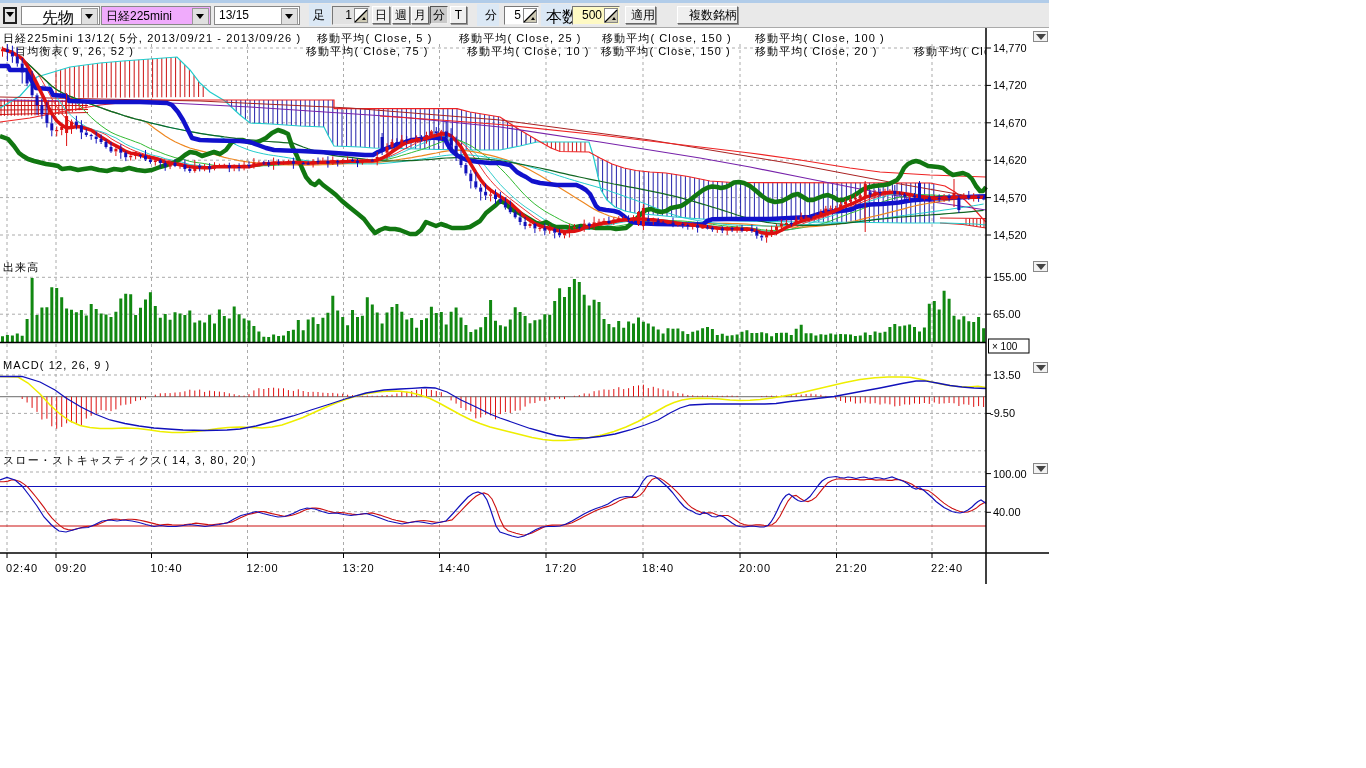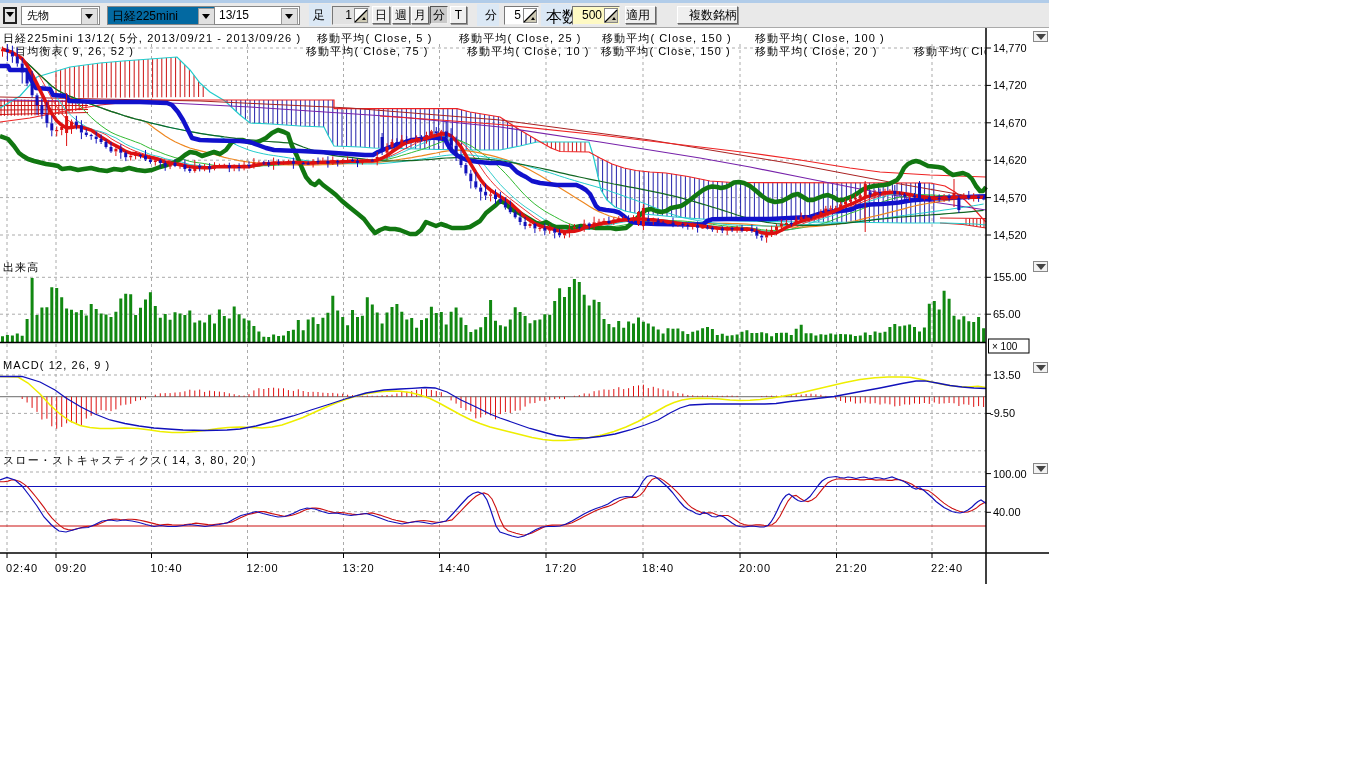--- a/index.html
+++ b/index.html
@@ -5,26 +5,26 @@
 </style></head><body>
 <div style="position:absolute;left:0;top:0;width:1049px;height:27px;background:#e9e9e9;border-bottom:1px solid #aaa">
     <div style="position:absolute;left:0;top:0;width:1049px;height:3px;background:#b1cce9"></div>
     <div style="position:absolute;left:309px;top:4px;width:22px;height:22px;background:#dbe8f5"></div>
     <div style="position:absolute;left:477px;top:4px;width:22px;height:22px;background:#dbe8f5"></div>
     <div style="position:absolute;left:541px;top:4px;width:30px;height:22px;background:#dbe8f5"></div>
     <div style="position:absolute;left:3px;top:7px;width:14px;height:17px;background:#e4e4e4;border:2px solid #222;box-sizing:border-box">
       <div style="position:absolute;left:1px;top:3px;width:0;height:0;border-left:4px solid transparent;border-right:4px solid transparent;border-top:5px solid #000"></div>
     </div>
     <div style="position:absolute;left:21px;top:6px;width:79px;height:19px;background:#fff;border:1px solid #888;box-sizing:border-box">
-      <div style="position:absolute;left:5px;top:1px;font-size:11px;white-space:nowrap">先物</div>
+      <div style="position:absolute;left:20px;top:1px;font-size:16px;white-space:nowrap">先物</div>
       <div style="position:absolute;right:1px;top:1px;width:15px;height:15px;background:#e0e0e0;border:1px solid #999">
         <div style="position:absolute;left:3px;top:5px;width:0;height:0;border-left:4px solid transparent;border-right:4px solid transparent;border-top:5px solid #000"></div>
       </div>
     </div>
-    <div style="position:absolute;left:107px;top:6px;width:110px;height:19px;background:#0369a1;border:1px solid #888;box-sizing:border-box">
+    <div style="position:absolute;left:101px;top:6px;width:110px;height:19px;background:#f0abfc;border:1px solid #888;box-sizing:border-box">
       <div style="position:absolute;left:4px;top:1px;font-size:12px;white-space:nowrap">日経225mini</div>
       <div style="position:absolute;right:1px;top:1px;width:15px;height:15px;background:#e0e0e0;border:1px solid #999">
         <div style="position:absolute;left:3px;top:5px;width:0;height:0;border-left:4px solid transparent;border-right:4px solid transparent;border-top:5px solid #000"></div>
       </div>
     </div>
     <div style="position:absolute;left:214px;top:6px;width:86px;height:19px;background:#fff;border:1px solid #888;box-sizing:border-box">
       <div style="position:absolute;left:4px;top:1px;font-size:12px;white-space:nowrap">13/15</div>
       <div style="position:absolute;right:1px;top:1px;width:15px;height:15px;background:#e0e0e0;border:1px solid #999">
         <div style="position:absolute;left:3px;top:5px;width:0;height:0;border-left:4px solid transparent;border-right:4px solid transparent;border-top:5px solid #000"></div>
       </div>
@@ -57,21 +57,21 @@
     <div style="position:absolute;left:546px;top:7px;font-size:16px">本数</div>
     <div style="position:absolute;left:572px;top:6px;width:48px;height:19px;background:#fef9c3;border:1px solid #777;border-right-color:#eee;border-bottom-color:#eee;box-sizing:border-box">
       <div style="position:absolute;right:17px;top:1px;font-size:12px">500</div>
       <svg style="position:absolute;right:1px;top:1px" width="14" height="15">
         <rect x="0.5" y="0.5" width="13" height="14" fill="#fff" stroke="#888"></rect>
         <path d="M1 14 L13 2 L13 14 Z" fill="#cdc9b4"></path>
         <path d="M1 14 L13 2" stroke="#000" stroke-width="1.2"></path>
         <path d="M8 12 h4 l-2 -3 Z" fill="#000"></path>
       </svg>
     </div>
-    <div style="position:absolute;left:625px;top:6px;width:31px;height:18px;background:#efefef;border:1px solid #fff;border-bottom-color:#666;border-right-color:#666;box-shadow:1px 1px 0 #999;box-sizing:border-box;text-align:left;font-size:12px;line-height:16px">適用</div>
+    <div style="position:absolute;left:625px;top:6px;width:31px;height:18px;background:#efefef;border:1px solid #fff;border-bottom-color:#666;border-right-color:#666;box-shadow:1px 1px 0 #999;box-sizing:border-box;text-align:right;font-size:12px;line-height:16px">適用</div>
     <div style="position:absolute;left:677px;top:6px;width:61px;height:18px;background:#efefef;border:1px solid #fff;border-bottom-color:#666;border-right-color:#666;box-shadow:1px 1px 0 #999;box-sizing:border-box;text-align:right;font-size:12px;line-height:16px">複数銘柄</div>
   </div>
 <div style="position:absolute;left:1033px;top:31px;width:15px;height:11px;background:#f2f2f2;border:1px solid #888;box-sizing:border-box">
     <div style="position:absolute;left:2px;top:2px;width:0;height:0;border-left:5px solid transparent;border-right:5px solid transparent;border-top:6px solid #444"></div>
   </div>
 <div style="position:absolute;left:1033px;top:261px;width:15px;height:11px;background:#f2f2f2;border:1px solid #888;box-sizing:border-box">
     <div style="position:absolute;left:2px;top:2px;width:0;height:0;border-left:5px solid transparent;border-right:5px solid transparent;border-top:6px solid #444"></div>
   </div>
 <div style="position:absolute;left:1033px;top:362px;width:15px;height:11px;background:#f2f2f2;border:1px solid #888;box-sizing:border-box">
     <div style="position:absolute;left:2px;top:2px;width:0;height:0;border-left:5px solid transparent;border-right:5px solid transparent;border-top:6px solid #444"></div>

